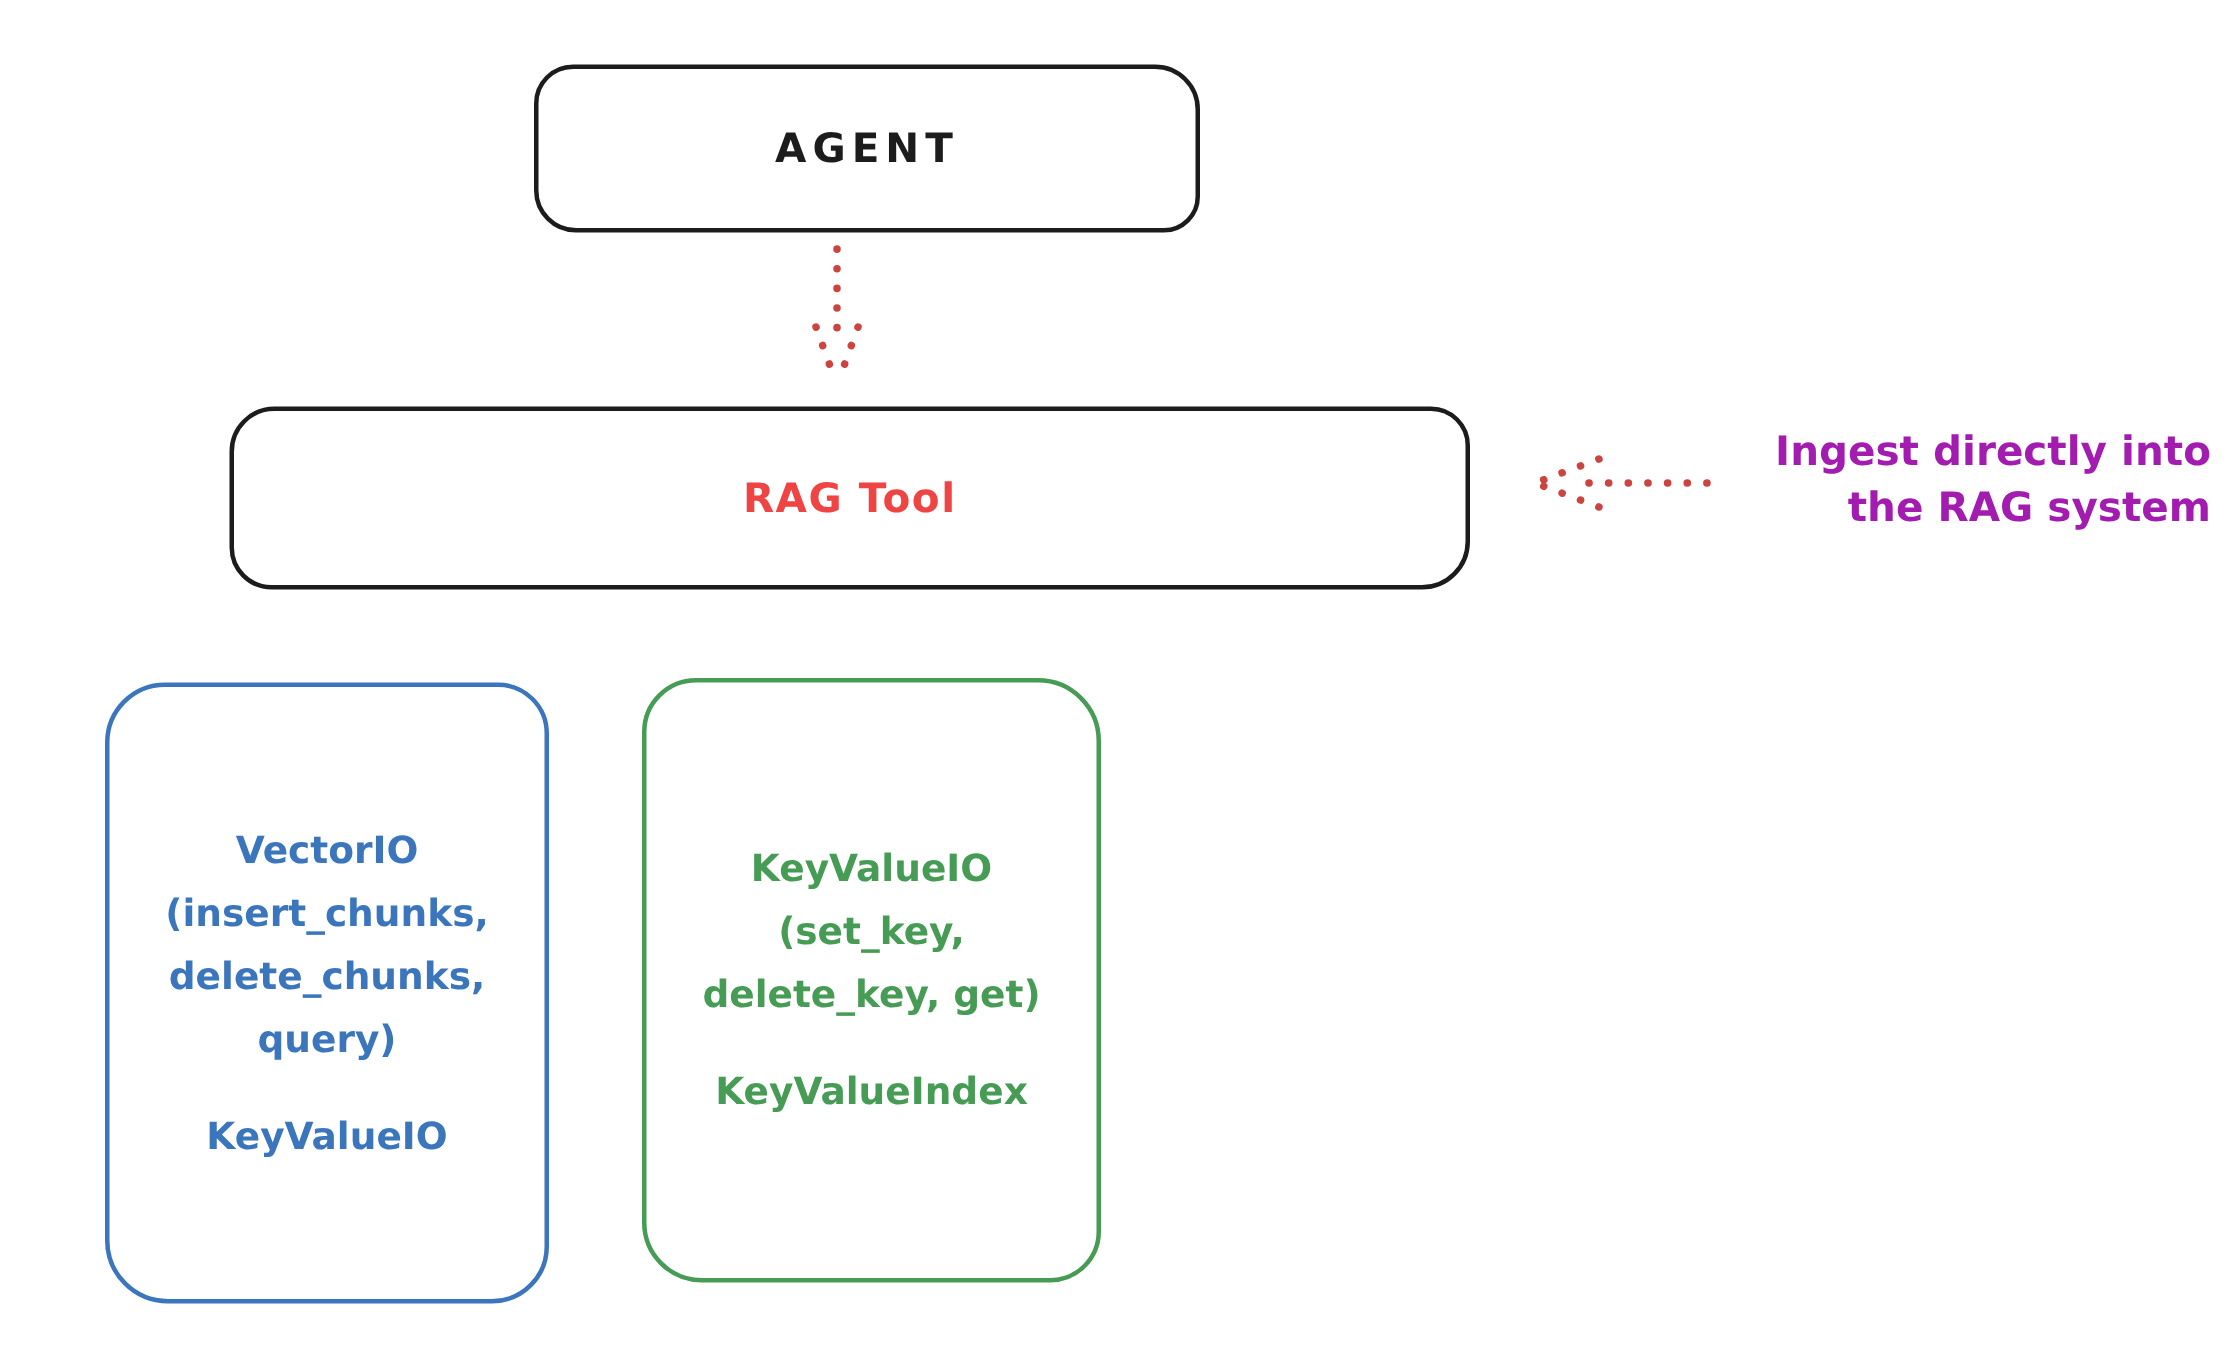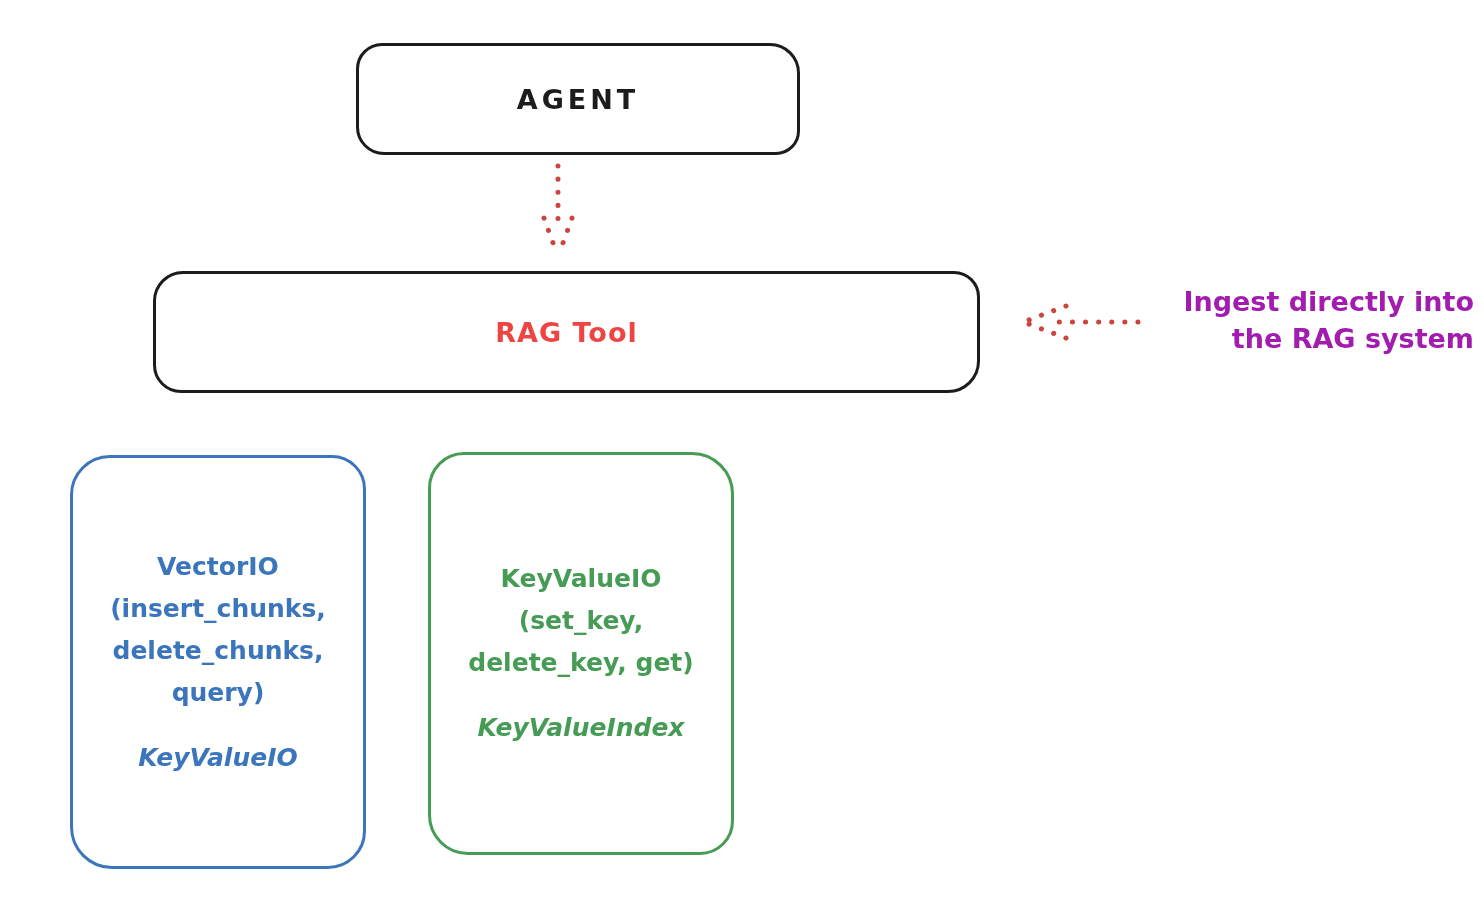--- a/index.html
+++ b/index.html
@@ -58,21 +58,21 @@
     display: flex;
     flex-direction: column;
     align-items: center;
     justify-content: center;
     text-align: center;
     font-size: 25px;
     font-weight: 600;
     line-height: 42px;
   }
   .io-box .io-interface { white-space: pre-line; }
-  .io-box .io-index { margin-top: 23px; font-style: italic; }
+  .io-box .io-index { margin-top: 23px; }
   .io-vector {
     left: 70px; top: 455px;
     width: 296px; height: 414px;
     border-color: #3b75bc;
     color: #3b75bc;
     border-radius: 40px 34px 38px 42px;
   }
   .io-keyvalue {
     left: 428px; top: 452px;
     width: 306px; height: 403px;

